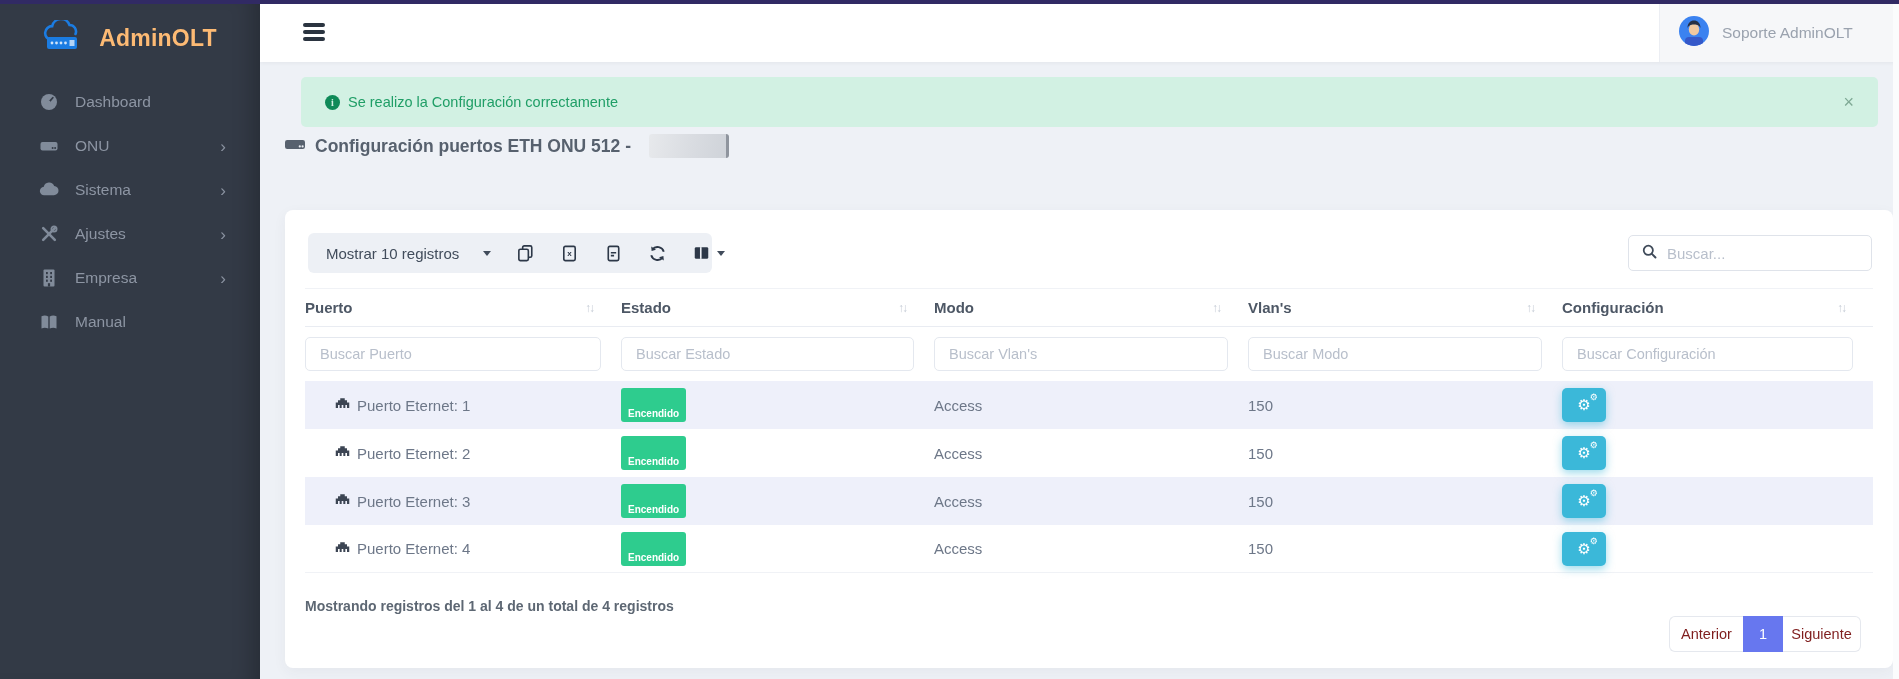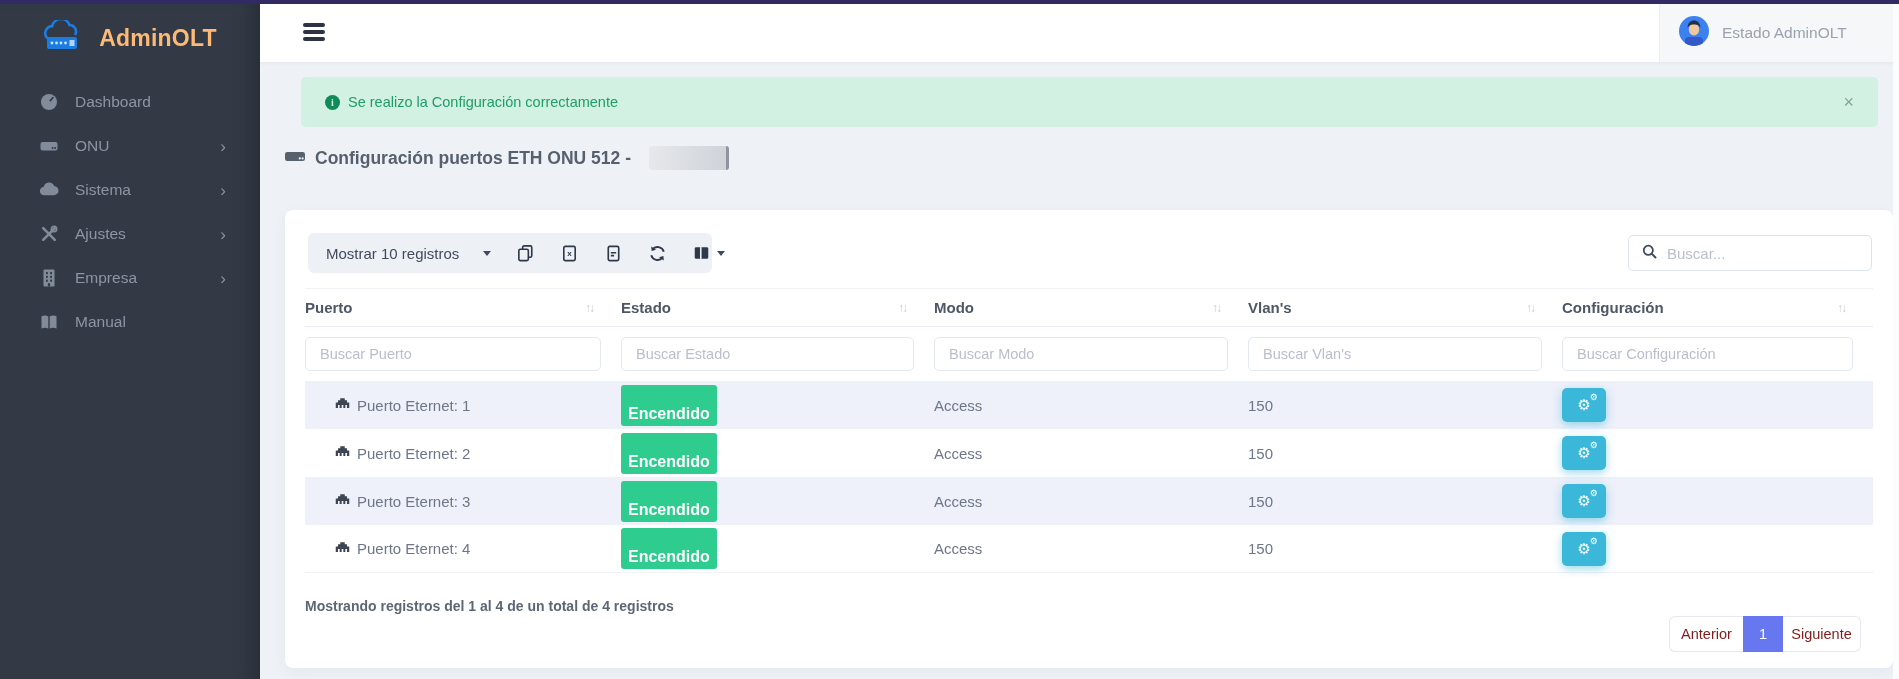--- a/index.html
+++ b/index.html
@@ -34,21 +34,21 @@
   
   .alert { position:absolute; left:41px; top:15px; width:1577px; height:50px; background:#d2f1e3;
            border-radius:5px; display:flex; align-items:center; padding:0 24px; }
   .alert-icon { width:15px; height:15px; border-radius:50%; background:#0f8a58; color:#d2f1e3;
                 font-size:10px; font-weight:bold; display:flex; align-items:center; justify-content:center;
                 font-family:"Liberation Serif", serif; flex:0 0 15px; }
   .alert-msg { margin-left:8px; color:#1f9e66; font-size:14.5px; }
   .alert-close { margin-left:auto; color:#7fa995; font-size:18px; line-height:1; cursor:pointer; }
 
   
-  .ptitle { position:absolute; left:24px; top:84px; display:flex; align-items:center; gap:9px; }
+  .ptitle { position:absolute; left:24px; top:72px; display:flex; align-items:center; gap:9px; }
   .ptitle-text { color:#57616e; font-size:17.5px; font-weight:bold; }
   .redacted { width:80px; height:24px; margin-left:9px; border-radius:3px;
               background:linear-gradient(100deg,#e7e9ec 0%,#d9dce1 55%,#cfd3d9 100%);
               border-right:3px solid #8f959e; filter:blur(.4px); }
 
   
   .card { position:absolute; left:25px; top:148px; width:1608px; height:458px; background:#ffffff;
           border-radius:8px; box-shadow:0 4px 14px rgba(50,60,80,.05); }
 
   .toolbar { position:absolute; left:23px; top:23px; width:404px; height:40px; background:#edf0f5;
@@ -73,21 +73,21 @@
   .sort { color:#c6ccd6; font-size:12px; letter-spacing:-2px; }
   .tfilter { height:54px; }
   .tfilter input { height:34px; width:calc(100% - 20px); border:1px solid #e4e8ef; border-radius:5px;
                    padding:0 14px; font-size:14.5px; color:#57616e; outline:none;
                    font-family:"Liberation Sans", sans-serif; }
   .tfilter input::placeholder { color:#b8bfcb; }
   .tr { height:48px; color:#6d7788; font-size:15px; }
   .tr.odd { background:#eef0fa; }
   .tr.last { border-bottom:1px solid #f0f2f6; }
   .cell-port { display:flex; align-items:center; gap:7px;margin-left:30px; }
-  .badge { display:inline-block; background:#2ecc8e; color:#ffffff; font-size:16px; font-weight:bold;
+  .badge { display:inline-block; background:#2ecc8e; color:#ffffff; font-size:10px; font-weight:bold;
            padding:20px 7px 3px; border-radius:3px; }
   .gear-btn { width:44px; height:34px; background:#3bb8d9; border:none; border-radius:5px; cursor:pointer;
               color:#ffffff; box-shadow:0 3px 8px rgba(59,184,217,.5); position:relative; }
   .gears { position:relative; display:inline-block; font-size:15px; line-height:1; }
   .gears .g2 { position:absolute; font-size:9px; top:-4px; right:-7px; }
 
   .tinfo { position:absolute; left:20px; top:388px; color:#5d6773; font-size:14px; font-weight:bold; }
 
   .pager { position:absolute; right:32px; top:406px; display:flex; }
   .pg { height:36px; display:flex; align-items:center; justify-content:center; background:#fff;
@@ -210,21 +210,21 @@
             </clipPath>
           </defs>
         <circle cx="16" cy="16" r="15" fill="#3b82f0"></circle>
         <g clip-path="url(#av)">
           <rect x="7" y="22" width="18" height="11" rx="4" fill="#3558c9"></rect>
           <ellipse cx="16" cy="14.5" rx="5.2" ry="6" fill="#f0c8a0"></ellipse>
           <path d="M9.5 13c0-5 3-7.5 6.5-7.5S22.5 8 22.5 13c-1-2.4-2.5-3.6-6.5-3.6S10.5 10.6 9.5 13z" fill="#262f45"></path>
         </g>
       </svg>
     </span>
-    <span class="username">Estado AdminOLT</span>
+    <span class="username">Soporte AdminOLT</span>
   </div>
 </div>
 
 <div class="content">
 
   <div class="alert">
     <span class="alert-icon">i</span>
     <span class="alert-msg">Se realizo la Configuración correctamente</span>
     <span class="alert-close">×</span>
   </div>
@@ -314,22 +314,22 @@
         </div>
         <div class="th">
           <span class="th-label">Configuración</span>
           <span class="sort">↑↓</span>
         </div>
       </div>
 
       <div class="trow tfilter">
         <div><input type="text" placeholder="Buscar Puerto" style=""></div>
         <div><input type="text" placeholder="Buscar Estado" style=""></div>
+        <div><input type="text" placeholder="Buscar Vlan's" style=""></div>
         <div><input type="text" placeholder="Buscar Modo" style=""></div>
-        <div><input type="text" placeholder="Buscar Vlan's" style=""></div>
         <div><input type="text" placeholder="Buscar Configuración" style=""></div>
       </div>
 
       <div class="trow tr odd">
         <div class="cell-port">
           <span>
             <svg width="15" height="15" viewBox="0 0 20 20" fill="#3c4553">
               <path d="M1 16V8.5H4V5.5H7V3H13V5.5H16V8.5H19V16H16V12H13.8V16H11.1V12H8.9V16H6.2V12H4V16Z"></path>
             </svg>
           </span>

